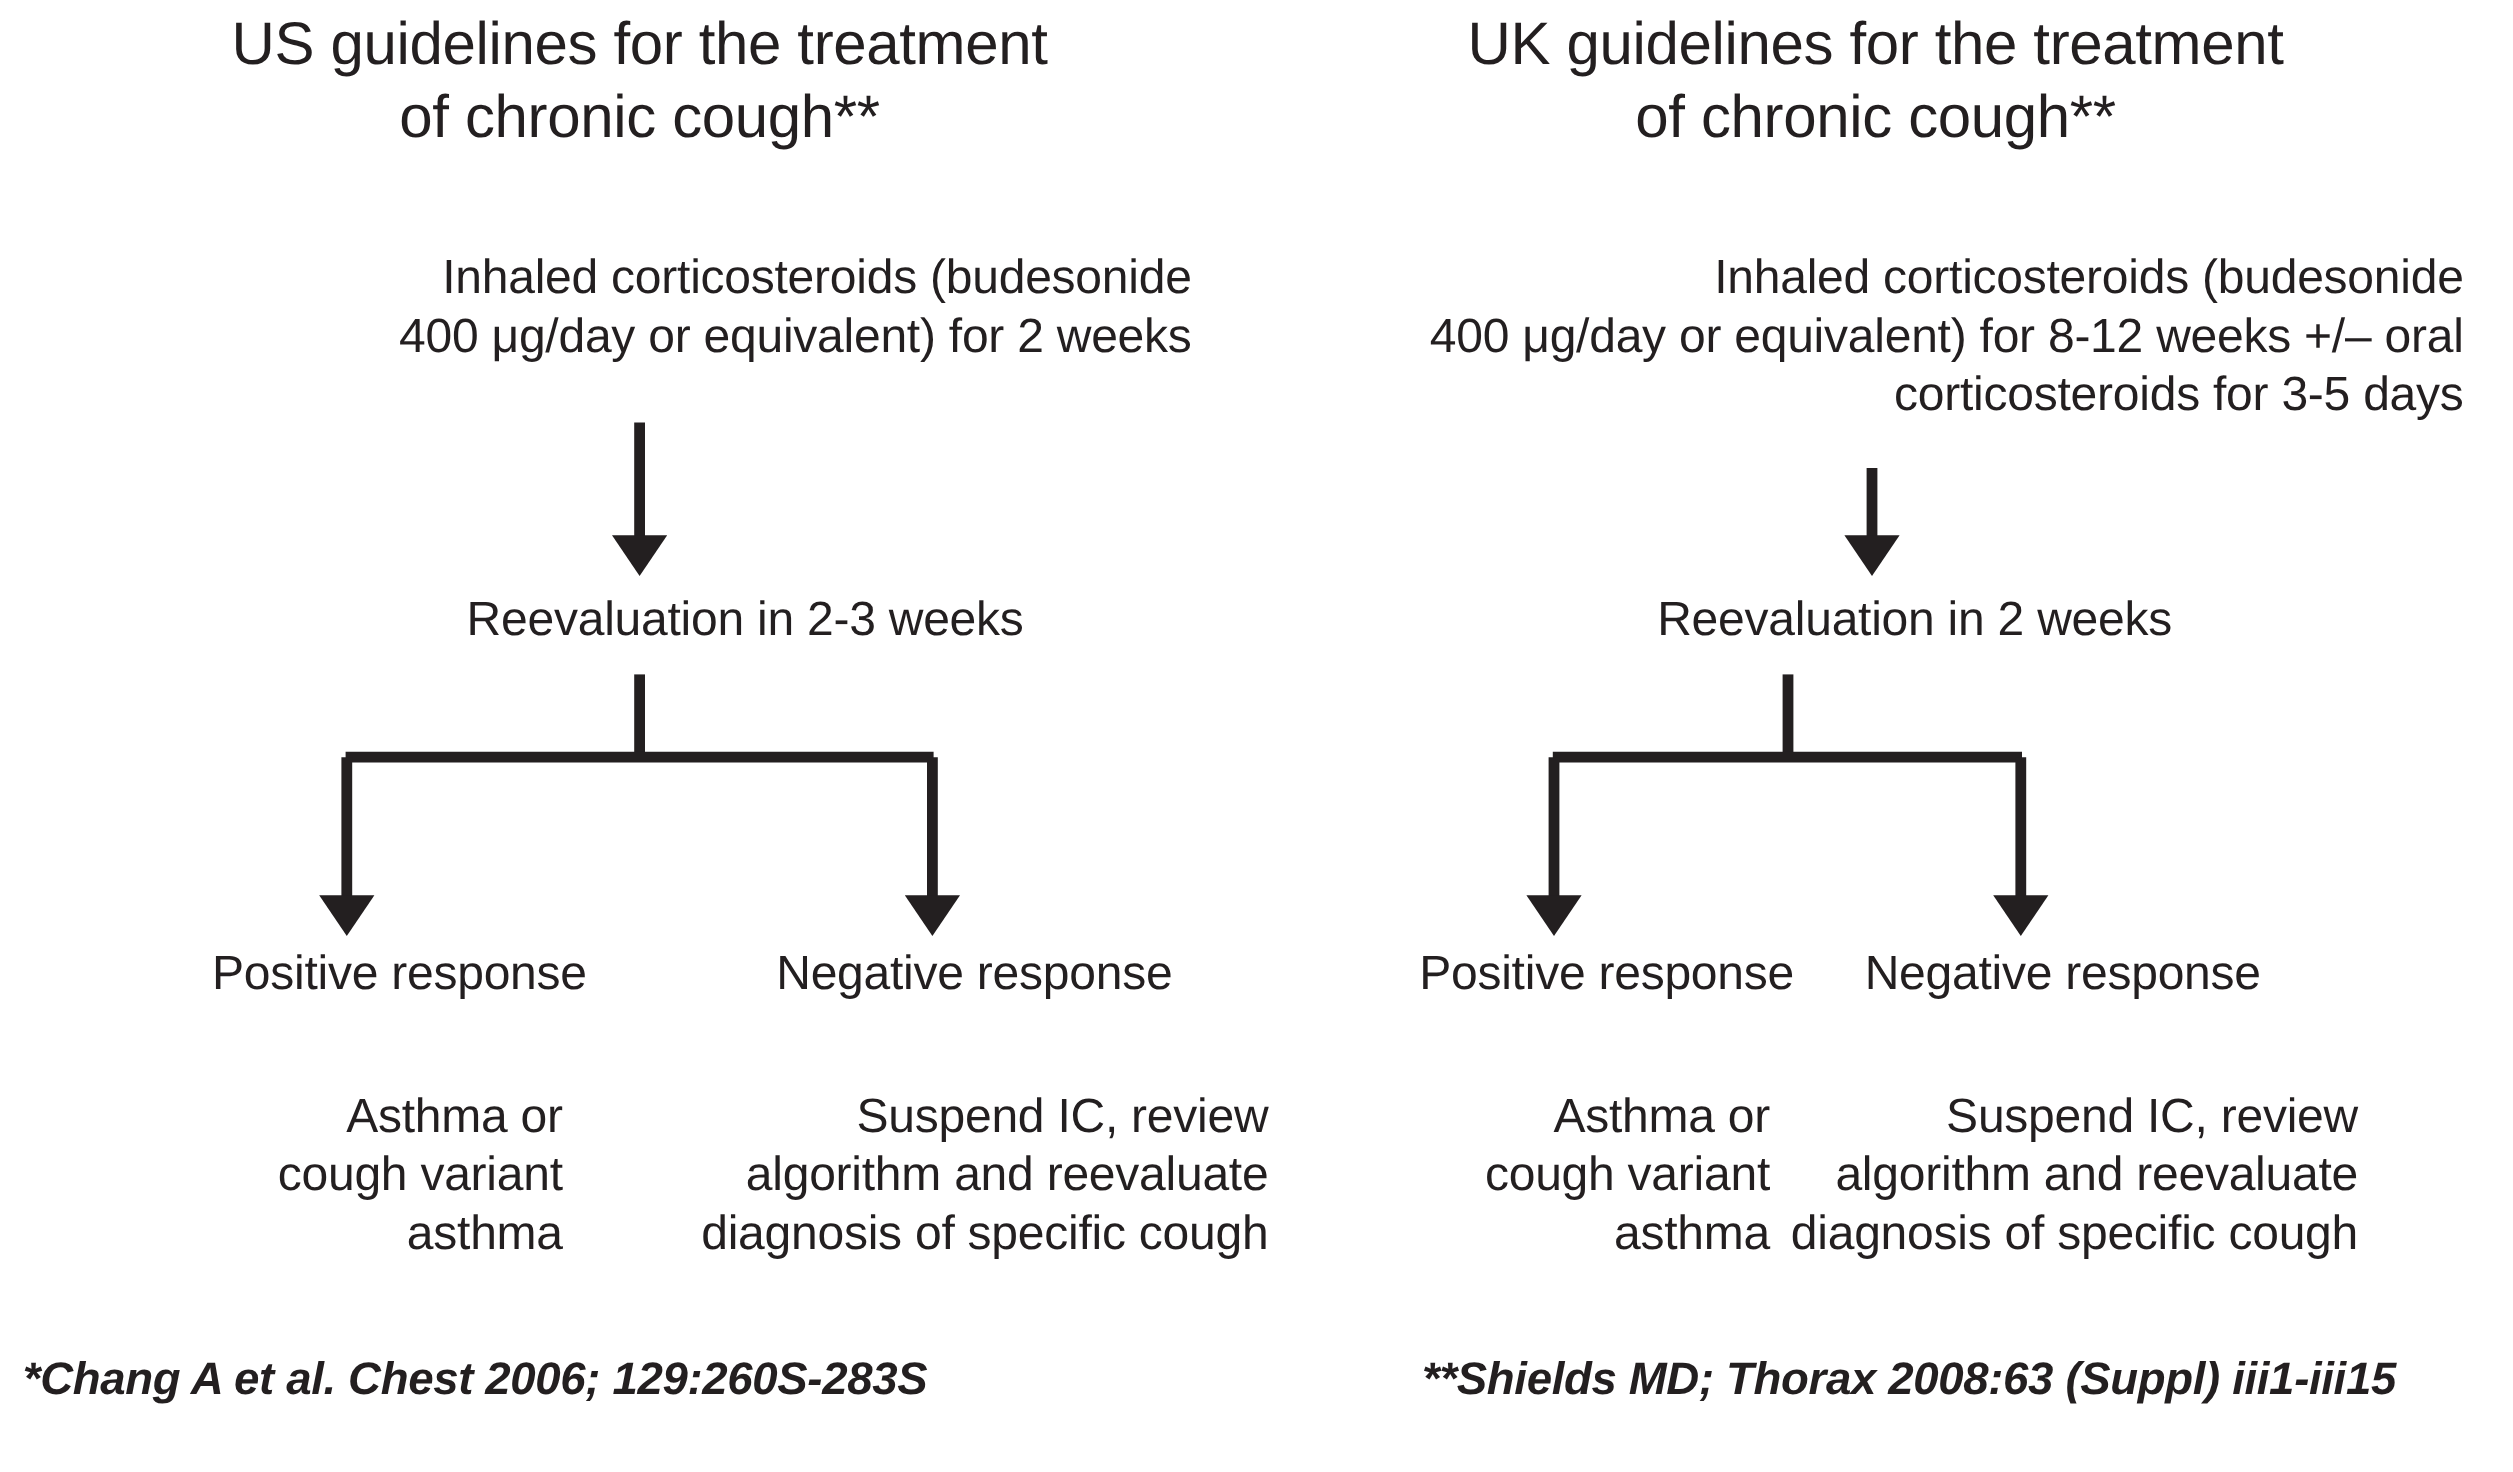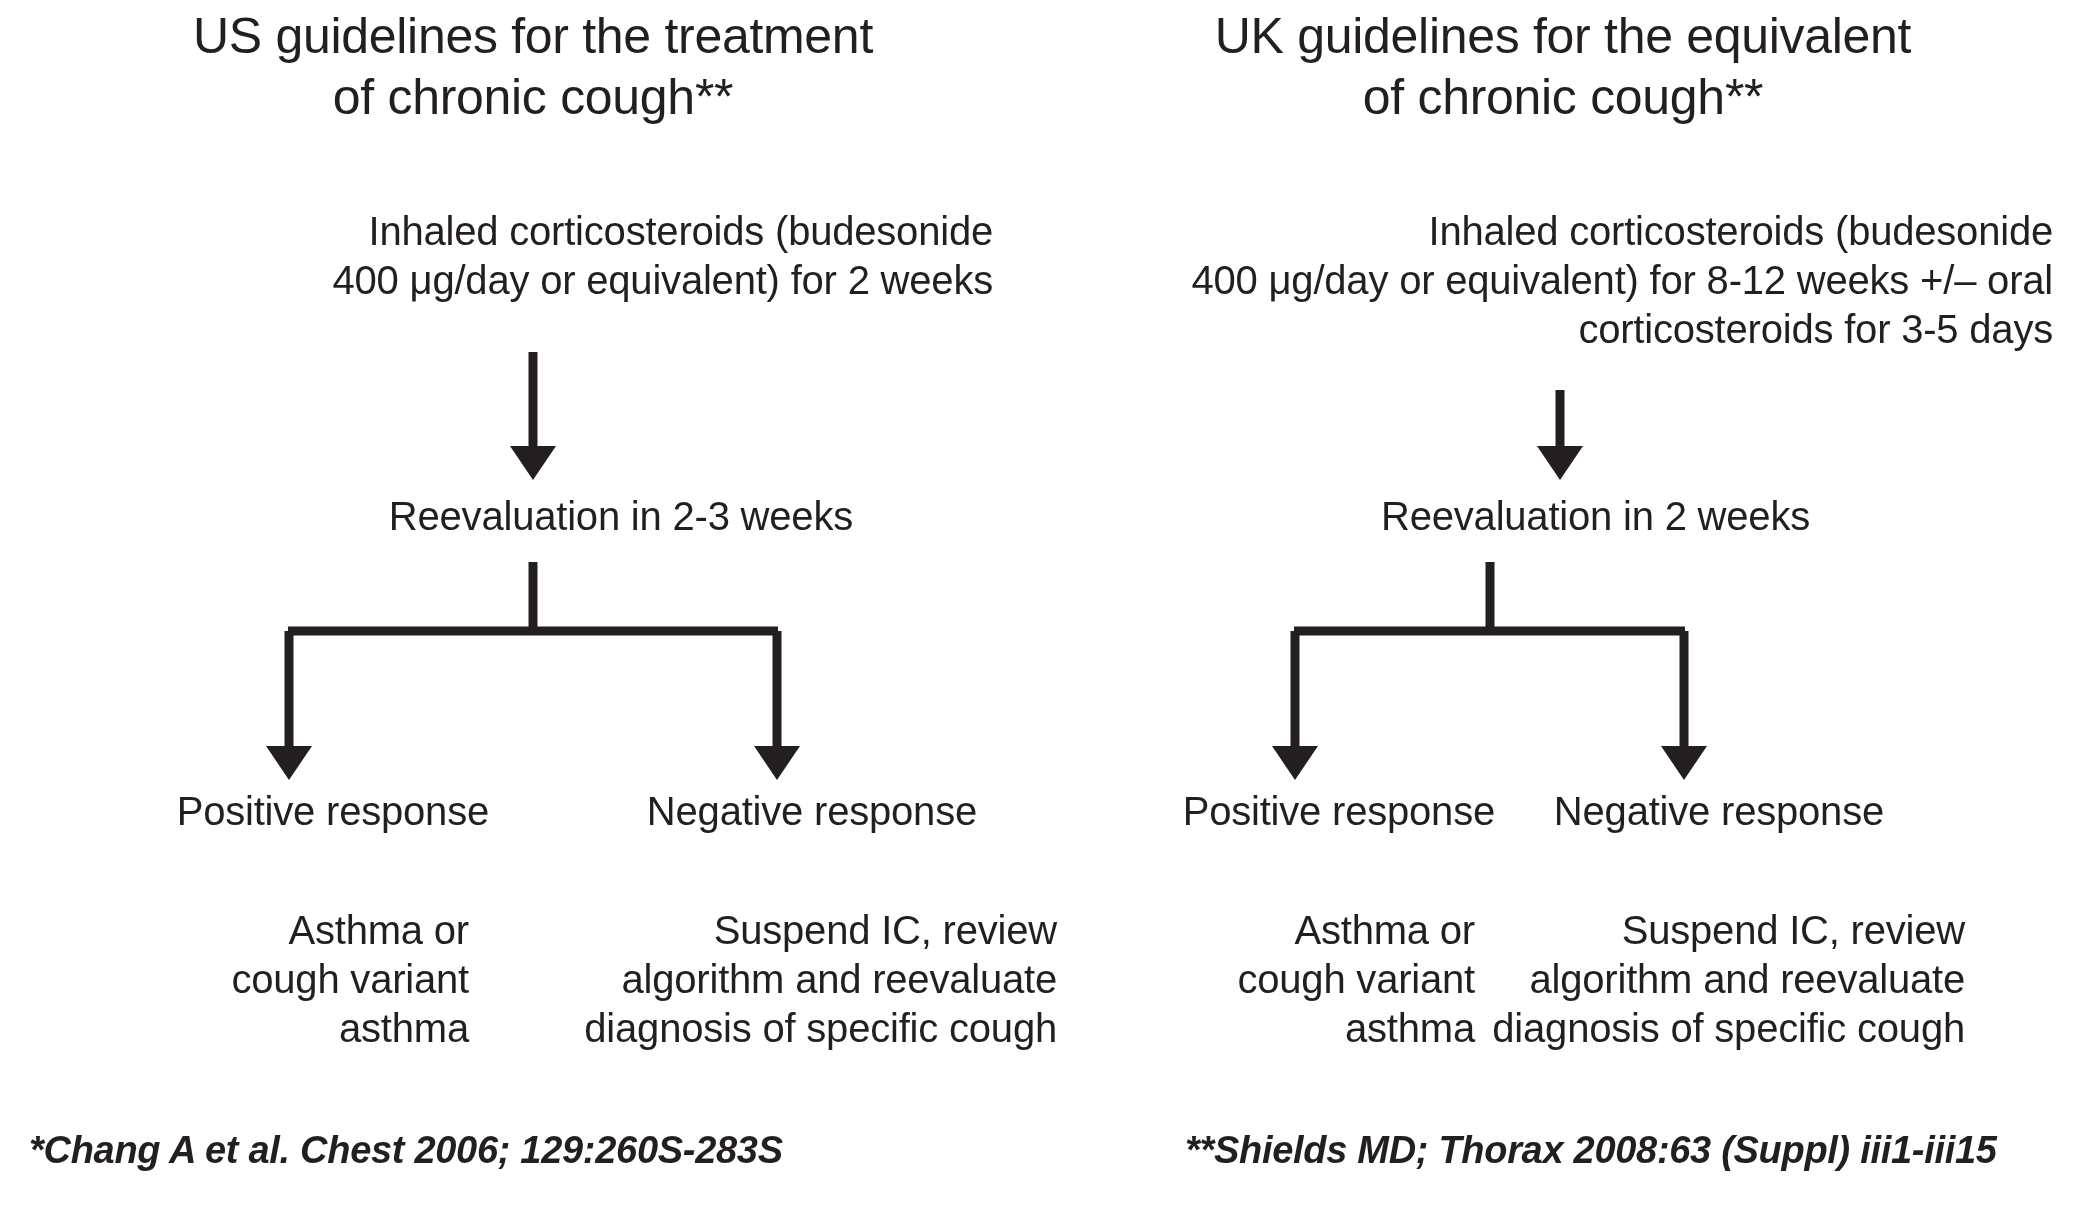--- a/index.html
+++ b/index.html
@@ -121,26 +121,26 @@
     <div class="tx body-tx" style="left:564px; top:787px; width:400px;">Negative response</div>
 
     <div class="tx body-tx" style="left:96px; top:906px; width:360px;">Asthma or
 cough variant
 asthma</div>
 
     <div class="tx body-tx" style="left:484px; top:906px; width:560px;">Suspend IC, review
 algorithm and reevaluate
 diagnosis of specific cough</div>
 
-    <div class="note" style="position:absolute; left:16px; top:1129px; text-align:center;">*Chang A et al. Chest 2006; 129:260S-283S</div>
+    <div class="note" style="position:absolute; left:6px; top:1129px; text-align:center;">*Chang A et al. Chest 2006; 129:260S-283S</div>
   </div>
 
   <div class="col-uk">
 
-    <div class="tx title" style="left:1090px; top:6px; width:920px;">UK guidelines for the equivalent
+    <div class="tx title" style="left:1090px; top:6px; width:920px;">UK guidelines for the treatment
 of chronic cough**</div>
 
     <div class="tx body-tx" style="left:1060px; top:207px; width:980px;">Inhaled corticosteroids (budesonide
 400 μg/day or equivalent) for 8-12 weeks +/– oral
 corticosteroids for 3-5 days</div>
 
     <div class="tx body-tx" style="left:1157px; top:492px; width:640px;">Reevaluation in 2 weeks</div>
 
     <div class="tx body-tx" style="left:1082px; top:787px; width:400px;">Positive response</div>
 

